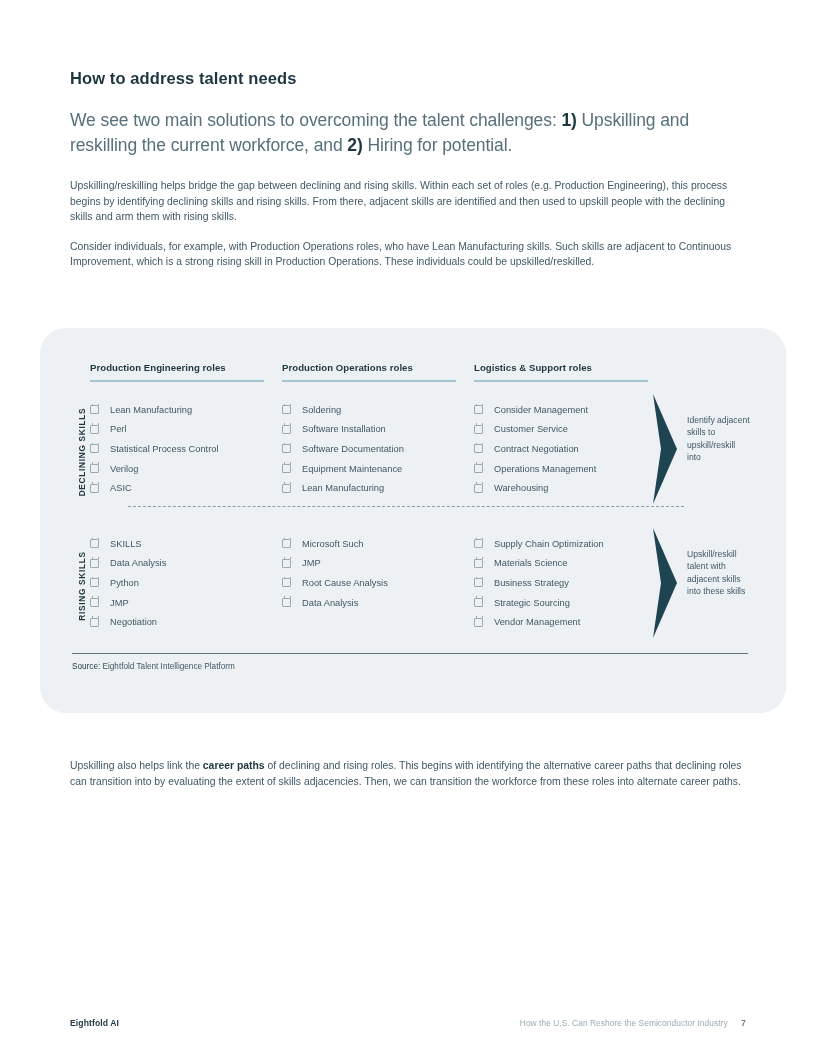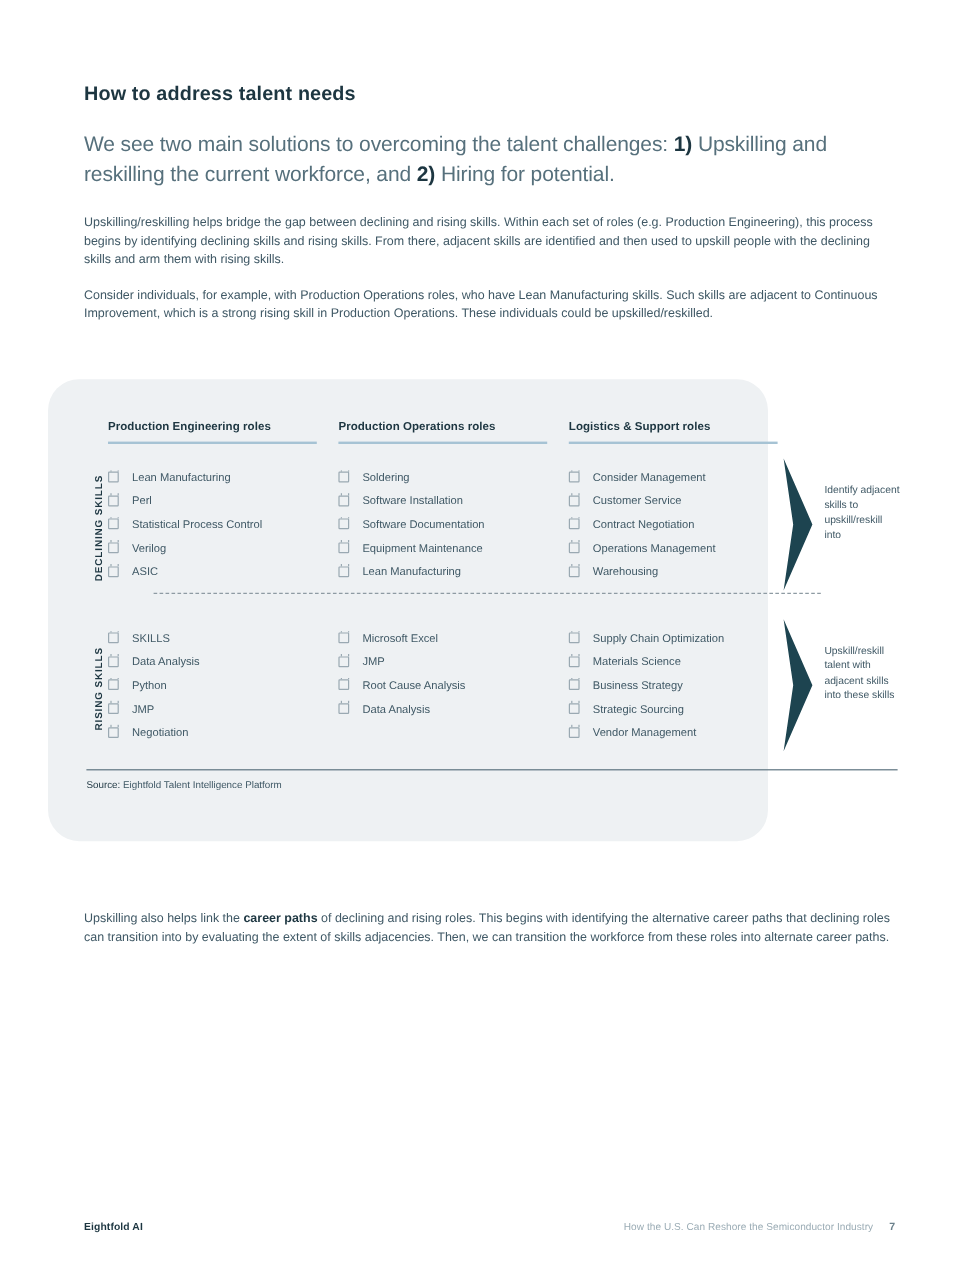--- a/index.html
+++ b/index.html
@@ -51,22 +51,22 @@
     font-size: 10.4px;
     line-height: 15.6px;
     color: #3f5865;
     margin: 0 0 14px 0;
   }
 
   
   .card {
     position: absolute;
     left: 40px;
-    top: 316px;
-    width: 600px;
+    top: 328px;
+    width: 746px;
     height: 385px;
     background: #eef1f3;
     border-radius: 26px;
   }
   .card-inner {
     position: absolute;
     inset: 0;
   }
 
   .col-headers {
@@ -381,21 +381,21 @@
                 <span class="skill-label">JMP</span>
               </div>
             <div class="skill">
                 <span class="cbx"></span>
                 <span class="skill-label">Negotiation</span>
               </div>
           </div>
           <div class="col">
             <div class="skill">
                 <span class="cbx"></span>
-                <span class="skill-label">Microsoft Excel</span>
+                <span class="skill-label">Microsoft Such</span>
               </div>
             <div class="skill">
                 <span class="cbx"></span>
                 <span class="skill-label">JMP</span>
               </div>
             <div class="skill">
                 <span class="cbx"></span>
                 <span class="skill-label">Root Cause Analysis</span>
               </div>
             <div class="skill">

